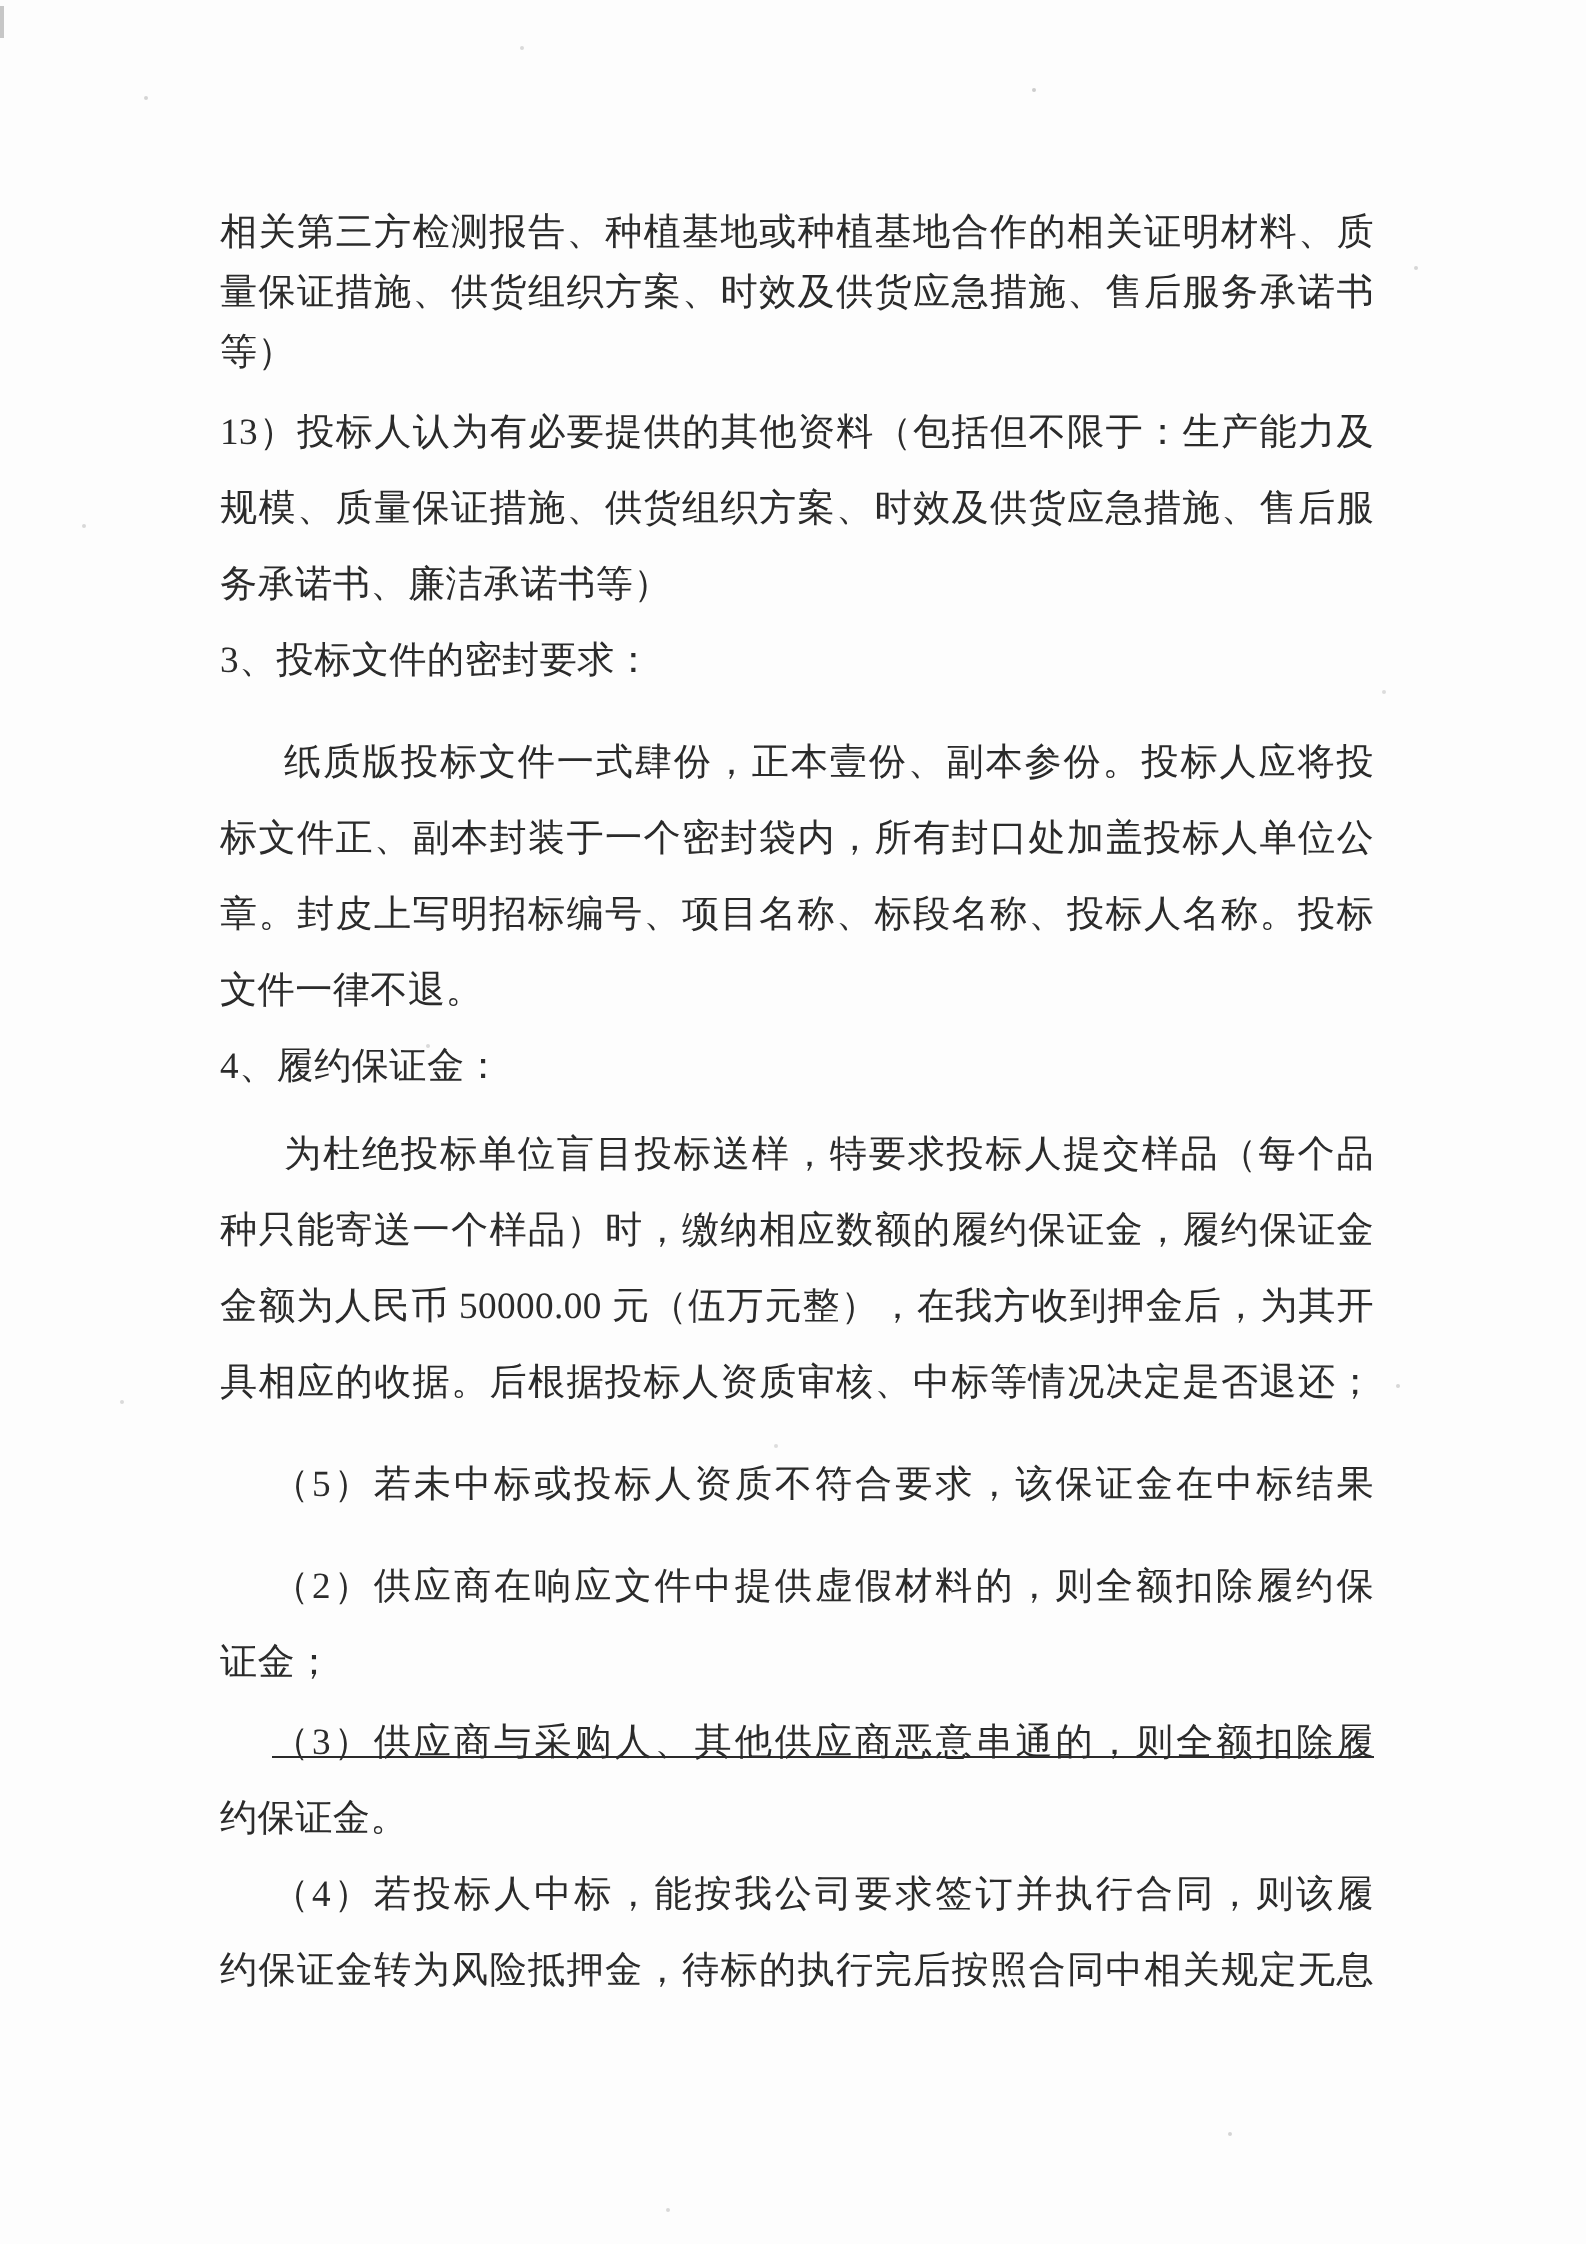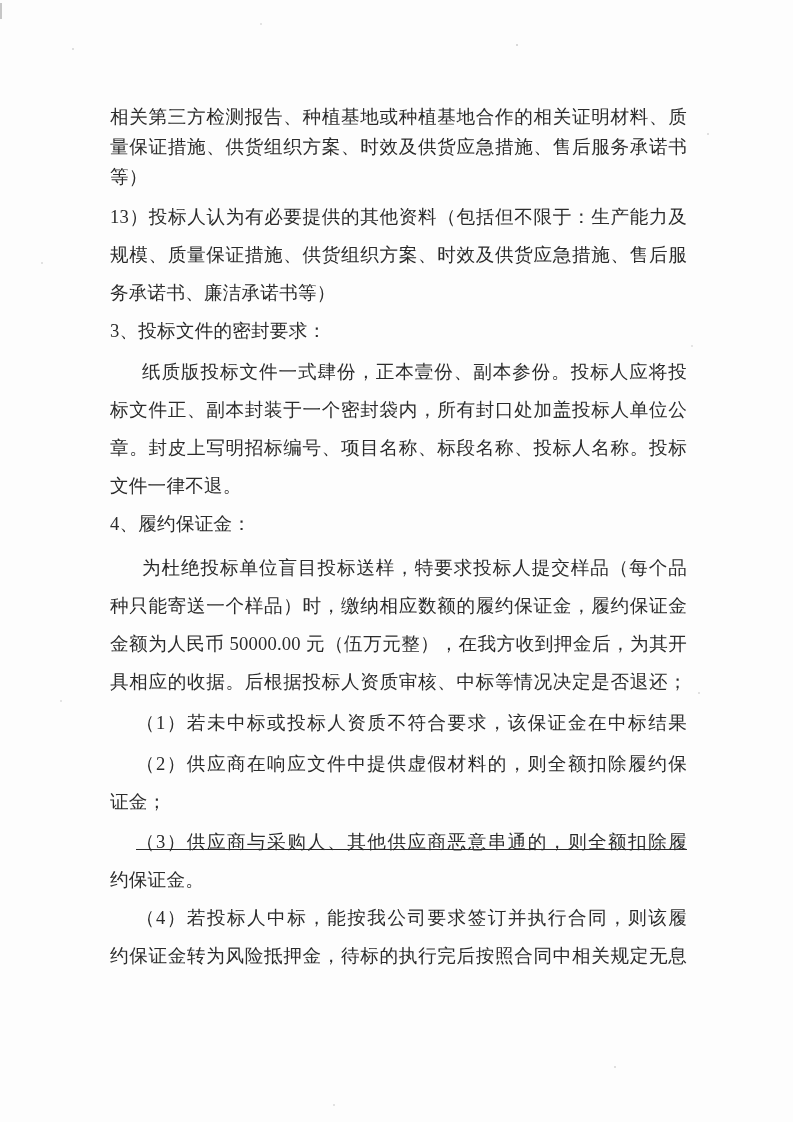--- a/index.html
+++ b/index.html
@@ -33,21 +33,21 @@
     line-height: 30px;
   }
   
   .j {
     text-align: justify;
     text-align-last: justify;
   }
   .ind { text-indent: 32px; }   
   .num { text-indent: 26px; }   
   .m2 { margin-top: 2px; text-decoration: underline; }
-  .m3 { margin-top: 3px; }
+  .m3 { margin-top: 13px; }
   .m5 { margin-top: 6px; }
   .m6 { margin-top: 6px; }
 
   
   .edge-mark {
     position: absolute;
     left: 0;
     top: 3px;
     width: 2px;
     height: 16px;
@@ -95,21 +95,21 @@
     <div class="l">3、投标文件的密封要求：</div>
     <div class="l j m3 ind">纸质版投标文件一式肆份，正本壹份、副本参份。投标人应将投</div>
     <div class="l j">标文件正、副本封装于一个密封袋内，所有封口处加盖投标人单位公</div>
     <div class="l j">章。封皮上写明招标编号、项目名称、标段名称、投标人名称。投标</div>
     <div class="l">文件一律不退。</div>
     <div class="l">4、履约保证金：</div>
     <div class="l j m5 ind">为杜绝投标单位盲目投标送样，特要求投标人提交样品（每个品</div>
     <div class="l j">种只能寄送一个样品）时，缴纳相应数额的履约保证金，履约保证金</div>
     <div class="l j">金额为人民币 50000.00 元（伍万元整），在我方收到押金后，为其开</div>
     <div class="l j">具相应的收据。后根据投标人资质审核、中标等情况决定是否退还；</div>
-    <div class="l j m3 num">（1）若未中标或投标人资质不符合要求，该保证金在中标结果</div>
+    <div class="l j m3 num">（5）若未中标或投标人资质不符合要求，该保证金在中标结果</div>
     <div class="l j m3 num">（2）供应商在响应文件中提供虚假材料的，则全额扣除履约保</div>
     <div class="l">证金；</div>
     <div class="l j m2 num">（3）供应商与采购人、其他供应商恶意串通的，则全额扣除履</div>
     <div class="l">约保证金。</div>
     <div class="l j num">（4）若投标人中标，能按我公司要求签订并执行合同，则该履</div>
     <div class="l j">约保证金转为风险抵押金，待标的执行完后按照合同中相关规定无息</div>
   </div>
 </div>
 
 </body></html>

